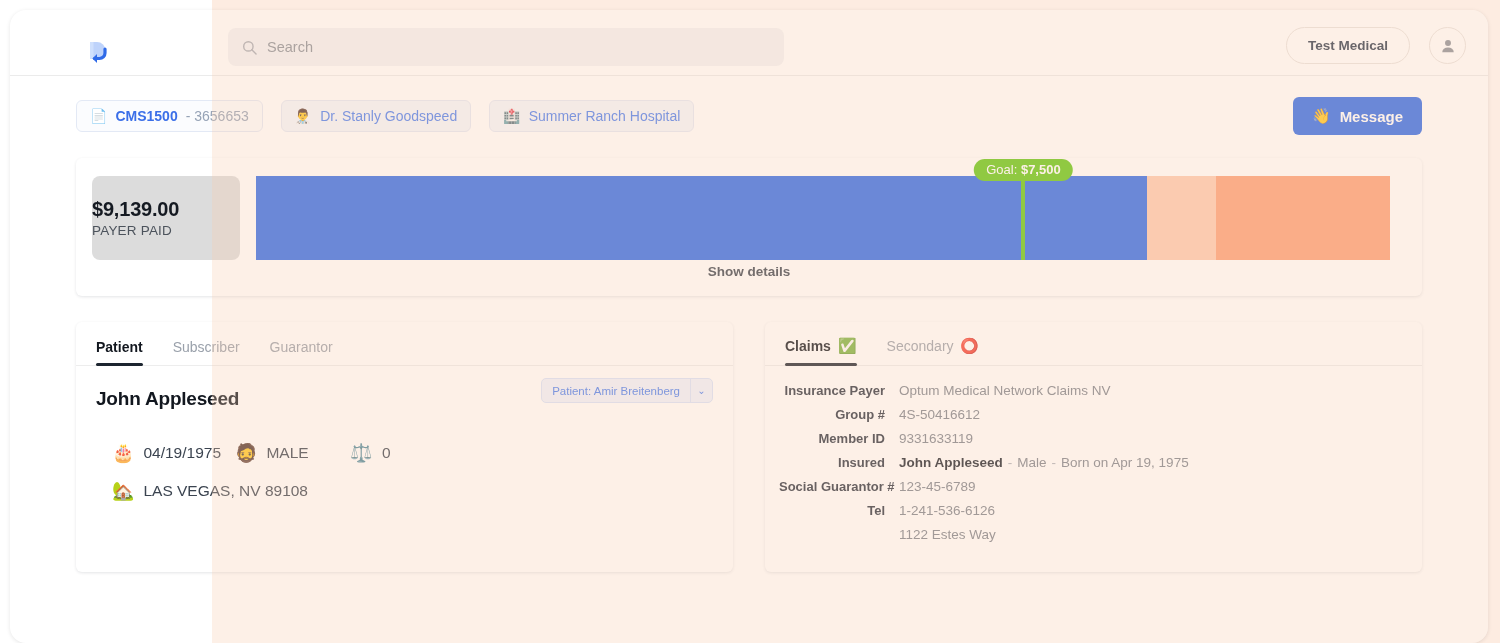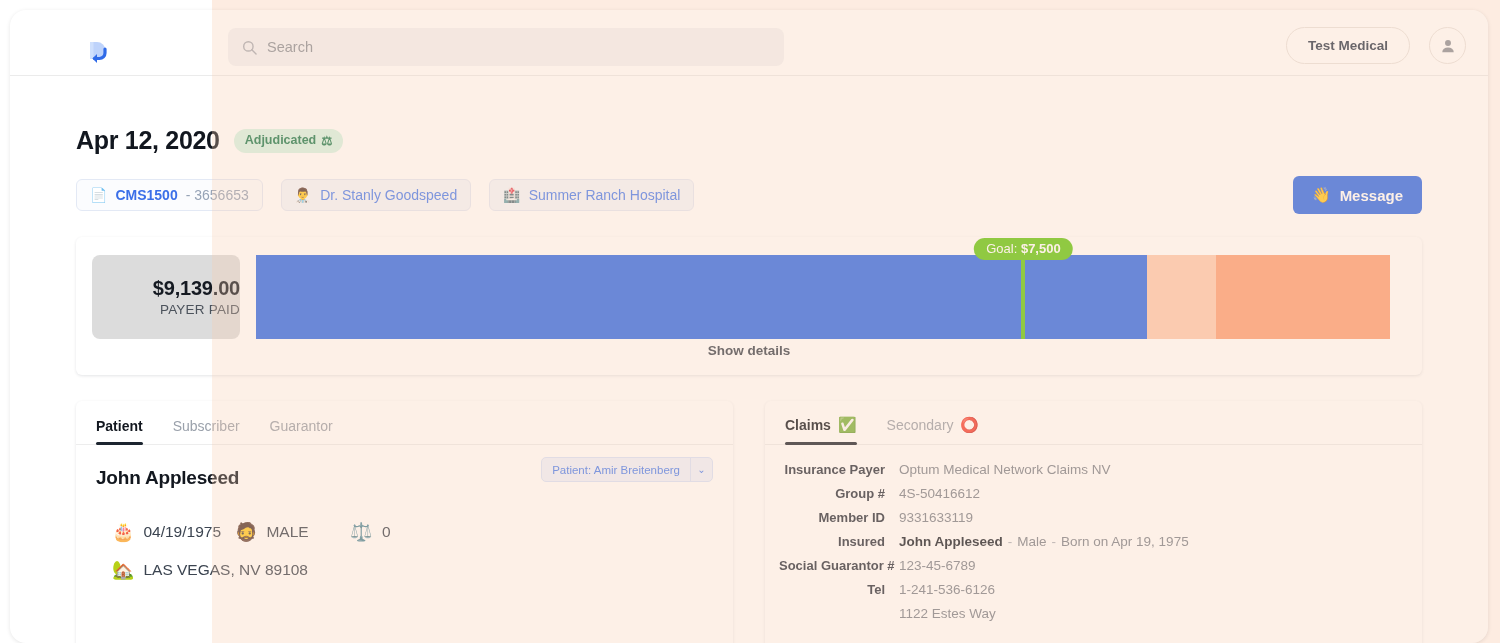--- a/index.html
+++ b/index.html
@@ -218,21 +218,21 @@
   }
   #bar-inner { display: flex; align-items: stretch; height: 84px; gap: 0; }
 
   .stat-box {
     width: 148px;
     flex: 0 0 148px;
     background: #dcdcdc;
     border-radius: 8px;
     display: flex;
     flex-direction: column;
-    align-items: flex-end;
+    align-items: flex-start;
     justify-content: center;
     gap: 2px;
   }
   .stat-box .amount { font-size: 20px; font-weight: bold; color: #151a22; letter-spacing: -0.2px; }
   .stat-box .label { font-size: 13.5px; color: #4c535c; letter-spacing: 0.2px; }
 
   #bar-track {
     flex: 1 1 auto;
     margin: 0 16px;
     position: relative;
@@ -427,27 +427,20 @@
       <div id="avatar-btn">
         <svg viewBox="0 0 20 20" width="18" height="18">
           <circle cx="10" cy="6.6" r="3.3" fill="#8a9099"></circle>
           <path d="M3.6 17 a6.4 5.4 0 0 1 12.8 0 z" fill="#8a9099"></path>
         </svg>
       </div>
     </div>
 
     <div id="page">
 
-      <div id="title-row">
-        <div id="claim-date">Apr 12, 2020</div>
-        <div id="status-badge">
-          <span>Adjudicated</span>
-          <span>⚖</span>
-        </div>
-      </div>
 
       <div id="chip-row">
 
         <div class="chip plain">
           <span class="emo">📄</span>
           <span class="strong">CMS1500</span>
           <span class="dim">- 3656653</span>
         </div>
 
         <div class="chip">

